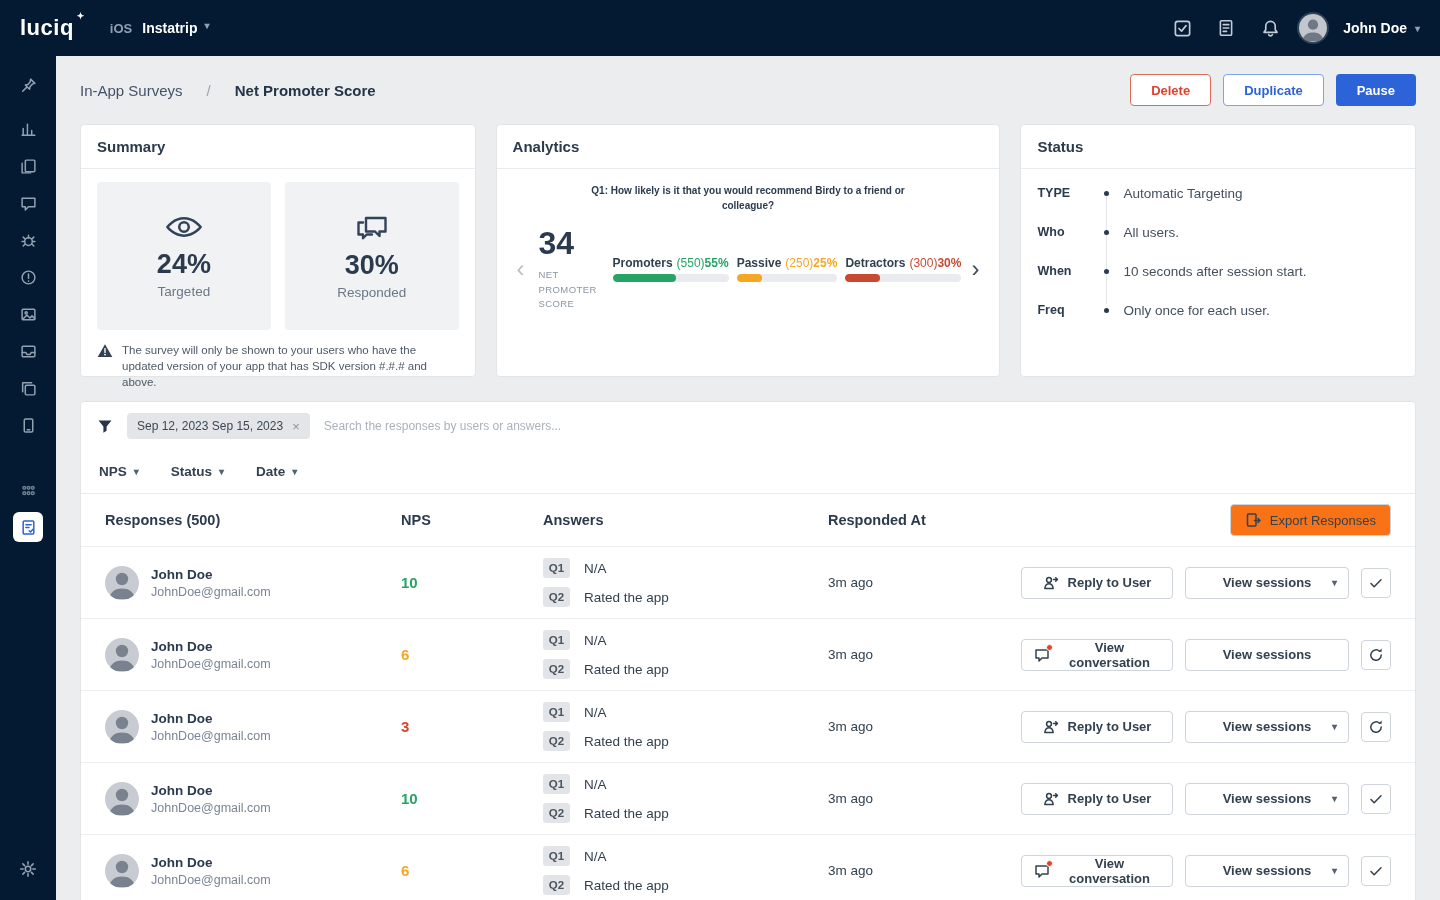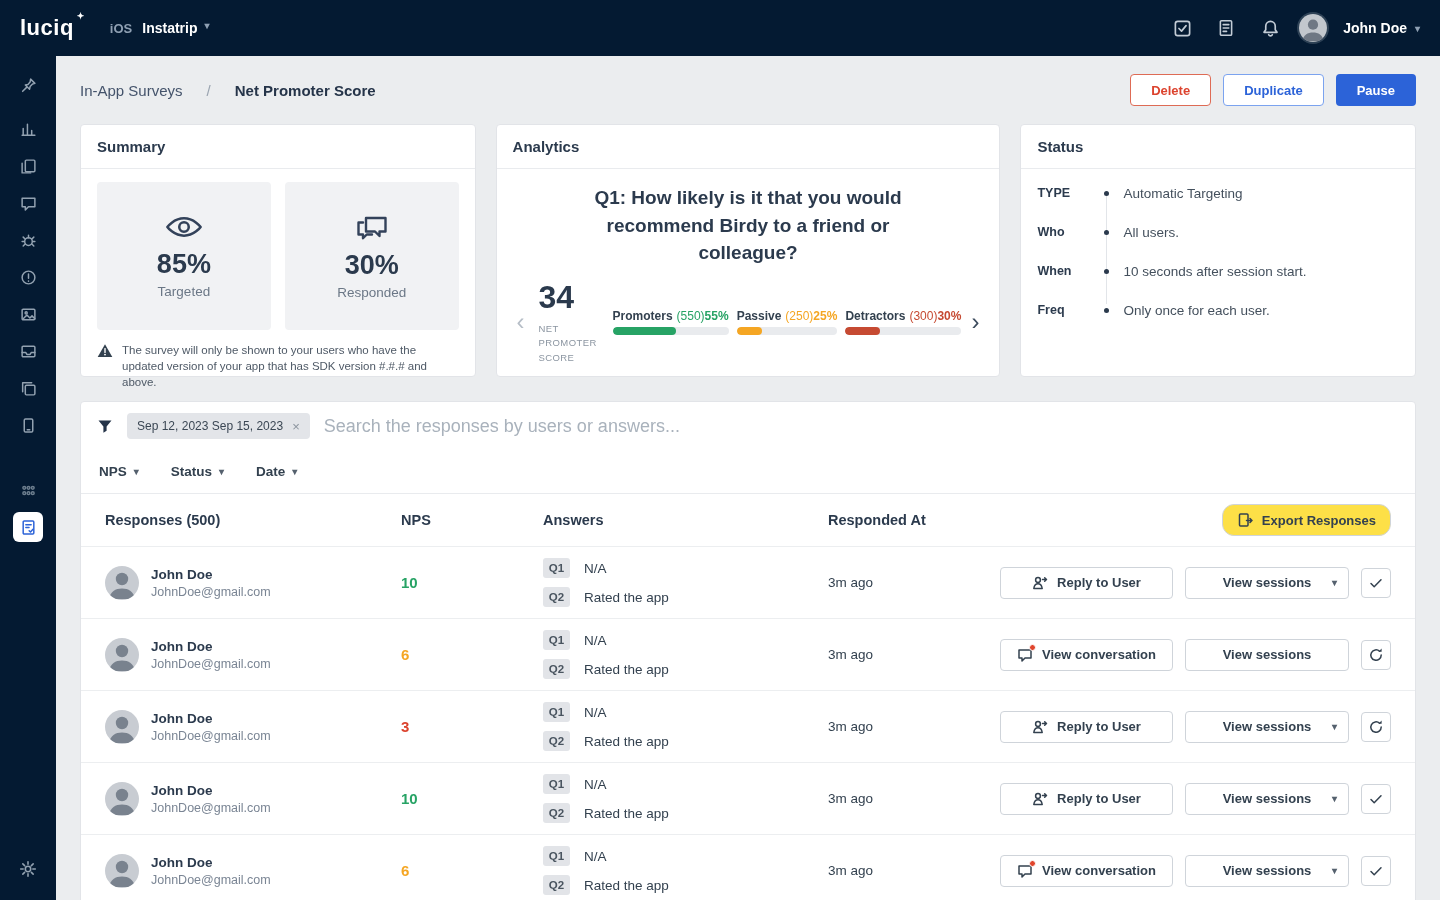--- a/index.html
+++ b/index.html
@@ -52,21 +52,21 @@
   .card-title{padding:13px 16px;font-size:15px;font-weight:bold;border-bottom:1px solid #e9ebee}
   .card-body{padding:13px 16px;flex:1;position:relative}
   .tiles{display:flex;gap:14px}
   .tile{flex:1;height:148px;background:#f1f2f4;border-radius:4px;display:flex;flex-direction:column;align-items:center;justify-content:center}
   .tile svg{stroke:#33425a;fill:none;stroke-width:1.6;stroke-linecap:round;stroke-linejoin:round}
   .tile-value{font-size:27px;font-weight:bold;margin-top:8px}
   .tile-label{font-size:13.5px;color:#6b7786;margin-top:4px}
   .warning{display:flex;gap:9px;margin-top:12px;font-size:11.5px;color:#4e5966;line-height:1.4;align-items:flex-start}
   .warning svg{flex:none;margin-top:1px}
 
-  .question{font-size:19px;font-weight:bold;text-align:center;line-height:1.45;max-width:320px;margin:2px auto 0}
+  .question{font-size:10px;font-weight:bold;text-align:center;line-height:1.45;max-width:320px;margin:2px auto 0}
   .an-row{display:flex;align-items:center;margin-top:12px;gap:4px}
   .chev{background:none;border:none;font-size:24px;color:#b6bec7;line-height:1;padding:0 4px}
   .chev.right{color:#3d4c5e}
   .score-blk{width:76px;padding-left:6px}
   .score{font-size:32px;font-weight:bold}
   .score-sub{font-size:9.5px;color:#8b95a1;letter-spacing:.4px;margin-top:6px;line-height:1.55}
   .score-sub span{display:block}
   .bars{flex:1;display:flex;flex-direction:row;gap:8px;padding-right:2px}
   .seg-label{display:flex;align-items:baseline;font-size:12px;color:#33414f}
   .seg-name{font-weight:bold}
@@ -81,46 +81,46 @@
   .t-label{width:58px;font-size:12.5px;font-weight:bold;color:#2b3a4d;padding-top:2px}
   .t-bullet{width:22px;display:flex;justify-content:center;padding-top:7px;position:relative}
   .t-dot{width:5px;height:5px;border-radius:50%;background:#2b3a4d}
   .t-value{flex:1;font-size:13.5px;color:#44505d;padding-top:2px;padding-left:6px}
 
   
   .panel{margin-top:24px;background:#fff;border:1px solid #e2e4e8;border-radius:4px;min-height:520px}
   .f-row1{display:flex;align-items:center;gap:14px;height:48px;padding:0 16px}
   .chip{display:flex;align-items:center;gap:9px;background:#e3e5e9;border-radius:4px;height:26px;padding:0 10px;font-size:12px;color:#3b4754}
   .chip-x{color:#8b949e;font-size:13px;cursor:pointer}
-  .search{flex:1;border:none;outline:none;font-size:18px;color:#4c1d95;background:transparent}
+  .search{flex:1;border:none;outline:none;font-size:12px;color:#4c1d95;background:transparent}
   .search::placeholder{color:#a9b2bc}
   .f-row2{display:flex;gap:32px;align-items:center;height:44px;padding:0 18px;border-bottom:1px solid #e9ebee}
   .dd{background:none;border:none;font-size:13.5px;font-weight:bold;color:#33414f;display:flex;align-items:center;gap:7px}
   .dd .caret{font-size:10px;color:#55616e}
 
   .tgrid{display:grid;grid-template-columns:296px 142px 285px 1fr 366px;padding:0 24px;align-items:center}
   .thead{height:52px;font-size:14.5px;font-weight:bold}
   .exp-wrap{justify-self:end}
-  .exp-btn{display:flex;align-items:center;gap:9px;height:32px;padding:0 14px;border:1px solid #cfd4da;border-radius:12px;background:#fde047;font-size:13px;font-weight:bold;color:#33414f}
+  .exp-btn{display:flex;align-items:center;gap:9px;height:32px;padding:0 14px;border:1px solid #cfd4da;border-radius:4px;background:#f97316;font-size:13px;font-weight:normal;color:#33414f}
   .exp-btn svg,.act-btn svg,.icon-btn svg{stroke:#33414f;fill:none;stroke-width:1.5;stroke-linecap:round;stroke-linejoin:round}
 
   .trowi{height:72px;border-top:1px solid #eceef0}
   .ucell{display:flex;align-items:center;gap:12px}
   .row-avatar{width:34px;height:34px;border-radius:50%;overflow:hidden;flex:none}
   .uname{font-size:13.5px;font-weight:bold}
   .uemail{font-size:12.5px;color:#7a8594;margin-top:3px}
   .nps{font-size:15px;font-weight:bold}
   .answers{display:flex;flex-direction:column;gap:9px}
   .aline{display:flex;align-items:center;gap:14px}
   .qchip{width:27px;height:20px;background:#e2e4e8;border-radius:3px;font-size:11.5px;font-weight:bold;color:#4a5560;display:flex;align-items:center;justify-content:center}
   .atext{font-size:13.5px;color:#33414f}
   .time{font-size:13.5px;color:#33414f}
   .actions{display:flex;align-items:center;gap:12px;justify-self:end}
   .act-btn{height:32px;border:1px solid #cfd4da;border-radius:4px;background:#fff;font-size:13px;font-weight:bold;color:#33414f;display:flex;align-items:center;gap:9px;padding:0 12px}
-  .act-primary{width:173px;justify-content:center}
+  .act-primary{width:152px;justify-content:center}
   .act-sessions{width:164px;justify-content:center;position:relative}
   .act-sessions .caret{font-size:10px;color:#55616e;position:absolute;right:11px}
   .icon-btn{width:30px;height:30px;border:1px solid #cfd4da;border-radius:4px;background:#fff;display:flex;align-items:center;justify-content:center}
   .convo-ic{position:relative}
   .dot{position:absolute;top:-3px;right:-3px;width:7px;height:7px;border-radius:50%;background:#e0452c;border:1.5px solid #fff}
 </style>
 </head>
 <body>
 
 <header class="topbar">
@@ -273,21 +273,21 @@
       <div class="card-title">Summary</div>
       <div class="card-body">
         <div class="tiles">
           <div class="tile">
             <span>
               <svg width="38" height="28" viewBox="0 0 24 16">
                   <path d="M1.5 8S5.5 2.5 12 2.5 22.5 8 22.5 8 18.5 13.5 12 13.5 1.5 8 1.5 8z"></path>
                   <circle cx="12" cy="8" r="3"></circle>
                 </svg>
             </span>
-            <div class="tile-value">85%</div>
+            <div class="tile-value">24%</div>
             <div class="tile-label">Targeted</div>
           </div>
           <div class="tile">
             <span>
               <svg width="34" height="30" viewBox="0 0 22 20">
                   <path d="M7 4h13v9h-4v3l-3-3H7z"></path>
                   <path d="M5 7H2v8h3v2.5L7.5 15H11"></path>
                 </svg>
             </span>
             <div class="tile-value">30%</div>

